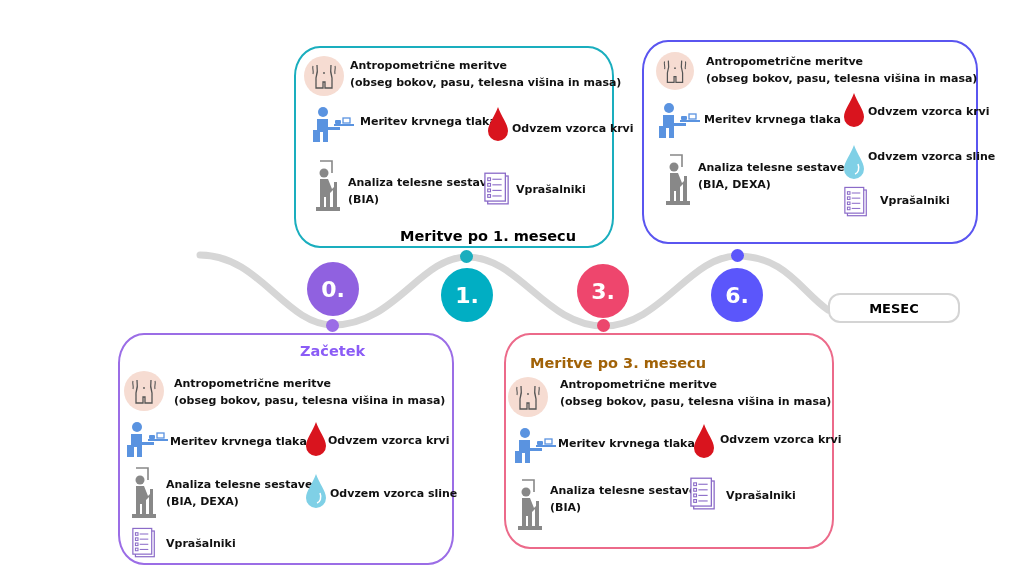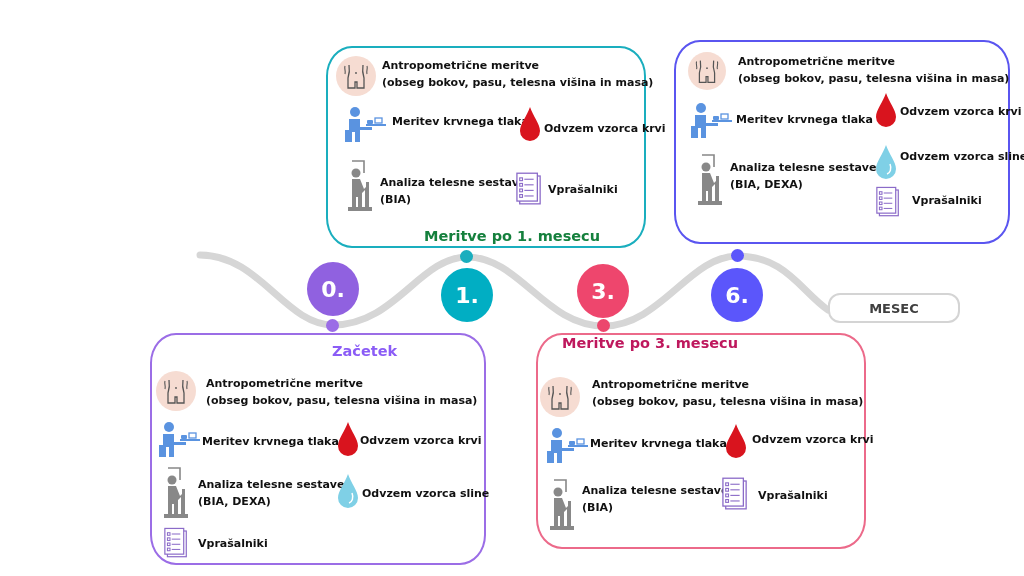--- a/index.html
+++ b/index.html
@@ -1,24 +1,24 @@
 <!DOCTYPE html>
 <html><head>
 <meta charset="utf-8">
 <style>
   html, body { margin:0; padding:0; background:#ffffff; }
   body { width:1024px; height:576px; position:relative; overflow:hidden; font-family:"DejaVu Sans","Liberation Sans",sans-serif; color:#111; }
   svg.wave { position:absolute; left:0; top:0; }
-  .card { position:absolute; box-sizing:border-box; border:2px solid; border-radius:26px/30px; background:#fff;margin-left:32px; }
+  .card { position:absolute; box-sizing:border-box; border:2px solid; border-radius:26px/30px; background:#fff; }
   .card-title { position:absolute; font-weight:bold; font-size:14.5px; white-space:nowrap; }
   .txt { position:absolute; font-weight:bold; font-size:11px; line-height:17px; white-space:nowrap; color:#111; }
   .icon { position:absolute; }
   .badge { position:absolute; width:52px; height:54px; border-radius:50%; color:#fff; font-weight:bold; font-size:22px; display:flex; align-items:center; justify-content:center; }
   .dot { position:absolute; width:13px; height:13px; border-radius:50%; }
-  .mesec { position:absolute; left:828px; top:293px; width:132px; height:30px; box-sizing:border-box; border:2px solid #d4d4d4; border-radius:12px; display:flex; align-items:center; justify-content:center; color:#404040; font-weight:bold; font-size:13px; background:#fff; }
+  .mesec { position:absolute; left:828px; top:293px; width:132px; height:30px; box-sizing:border-box; border:2px solid #d4d4d4; border-radius:12px; display:flex; align-items:center; justify-content:center; color:#000000; font-weight:bold; font-size:13px; background:#fff; }
 </style>
 </head>
 <body>
 
 <svg width="0" height="0" style="position:absolute">
   <defs>
     <symbol id="i-anthro" viewBox="0 0 40 40">
       <circle cx="20" cy="20" r="20" fill="#f6dcd2"></circle>
       <path d="M13 9 C14 15 13 19 12 22 L12 32 L19 32 L19 26 L21 26 L21 32 L28 32 L28 22 C27 19 26 15 27 9" fill="none" stroke="#555" stroke-width="1.3"></path>
       <path d="M9 10 C8 13 10 15 9 18 M31 10 C32 13 30 15 31 18" fill="none" stroke="#555" stroke-width="1.1"></path>
@@ -87,21 +87,21 @@
       <use href="#i-bia"></use>
     </svg>
   <div class="txt" style="left:52px;top:126px">
     <div>Analiza telesne sestave</div>
     <div>(BIA)</div>
   </div>
   <svg class="icon" style="left:188px;top:124px" width="26" height="34">
       <use href="#i-quest"></use>
     </svg>
   <div class="txt" style="left:220px;top:133px">Vprašalniki</div>
-  <div class="card-title" style="left:96px;top:180px;color:#15803d">Meritve po 1. mesecu</div>
+  <div class="card-title" style="left:104px;top:180px;color:#000000">Meritve po 1. mesecu</div>
 </div>
 
 <div class="card" style="left:642px;top:40px;width:336px;height:204px;border-color:#5a55f0;">
   <svg class="icon" style="left:12px;top:10px" width="38" height="38">
       <use href="#i-anthro"></use>
     </svg>
   <div class="txt" style="left:62px;top:11px">
     <div>Antropometrične meritve</div>
     <div>(obseg bokov, pasu, telesna višina in masa)</div>
   </div>
@@ -158,21 +158,21 @@
       <use href="#i-saliva"></use>
     </svg>
   <div class="txt" style="left:210px;top:150px">Odvzem vzorca sline</div>
   <svg class="icon" style="left:12px;top:192px" width="24" height="32">
       <use href="#i-quest"></use>
     </svg>
   <div class="txt" style="left:46px;top:200px">Vprašalniki</div>
 </div>
 
 <div class="card" style="left:504px;top:333px;width:330px;height:216px;border-color:#ec6a8a;">
-  <div class="card-title" style="left:24px;top:0;color:#be185d">Meritve po 3. mesecu</div>
+  <div class="card-title" style="left:24px;top:20px;color:#a16207">Meritve po 3. mesecu</div>
   <svg class="icon" style="left:2px;top:42px" width="40" height="40">
       <use href="#i-anthro"></use>
     </svg>
   <div class="txt" style="left:54px;top:41px">
     <div>Antropometrične meritve</div>
     <div>(obseg bokov, pasu, telesna višina in masa)</div>
   </div>
   <svg class="icon" style="left:8px;top:92px" width="44" height="36">
       <use href="#i-bp"></use>
     </svg>

